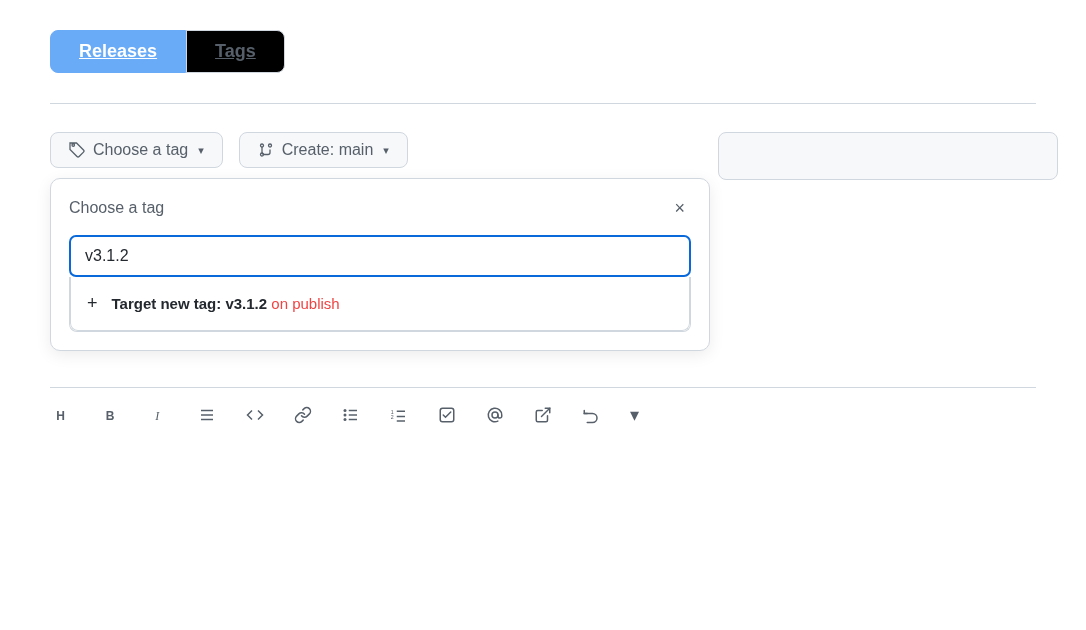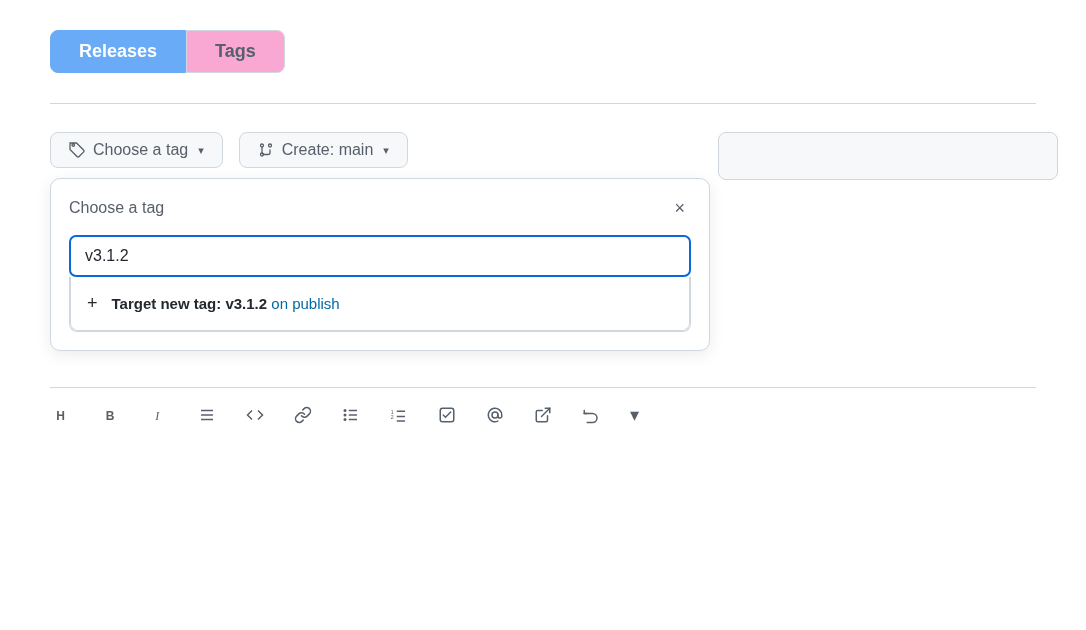--- a/index.html
+++ b/index.html
@@ -28,32 +28,33 @@
     }
 
     .tab {
       padding: 10px 28px;
       border: 1px solid #d0d7de;
       font-size: 18px;
       font-weight: 600;
       cursor: pointer;
       background: #f6f8fa;
       color: #57606a;
+      text-decoration: underline;
     }
 
     .tab:first-child {
       border-radius: 8px 0 0 8px;
       background: #6aabf7;
       color: #ffffff;
       border-color: #6aabf7;
     }
 
     .tab:last-child {
       border-radius: 0 8px 8px 0;
-      background: #f9a8d4;
+      background: #000000;
     }
 
     
     .divider {
       border: none;
       border-top: 1px solid #d0d7de;
       margin-bottom: 28px;
     }
 
     
@@ -161,21 +162,21 @@
       font-weight: 700;
       color: #24292f;
     }
 
     .create-tag-version {
       font-weight: 700;
       color: #24292f;
     }
 
     .on-publish-text {
-      color: #0369a1;
+      color: #ef4444;
       font-weight: 400;
     }
 
     
     .bottom-toolbar {
       margin-top: 36px;
       display: flex;
       align-items: center;
       gap: 22px;
       padding-top: 12px;

